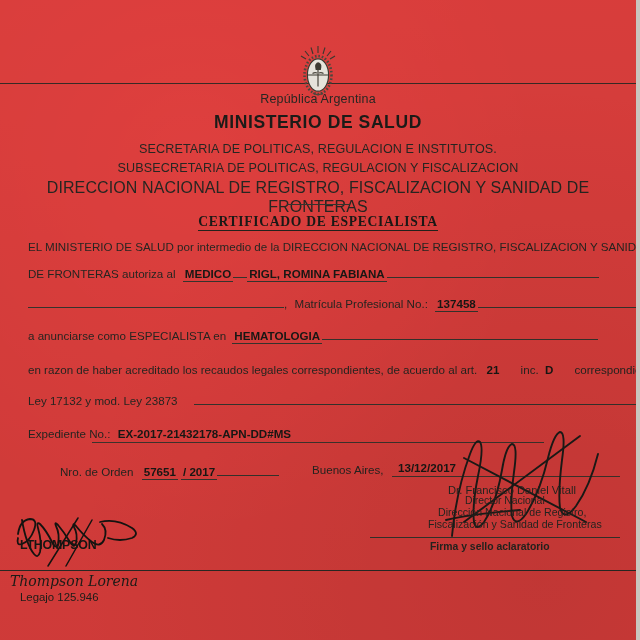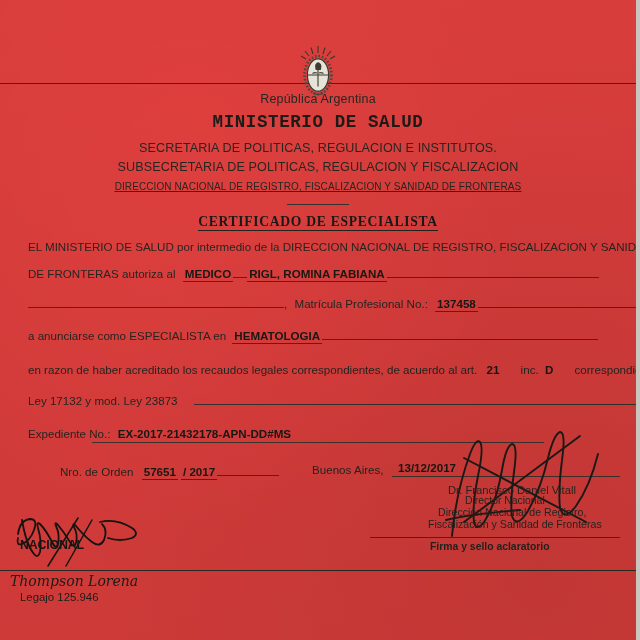--- a/index.html
+++ b/index.html
@@ -56,34 +56,34 @@
     top: 92px;
     text-align: center;
   }
   .republica {
     font-size: 12.5px;
     letter-spacing: 0.2px;
     color: #2b2a26;
     margin-bottom: 6px;
   }
   .ministerio {
-    font-family: Liberation Mono, monospace;
+    font-family: Liberation Sans, sans-serif;
     font-weight: bold;
     font-size: 17.5px;
     letter-spacing: 0.6px;
     color: #1e1d1a;
     margin-bottom: 7px;
   }
   .sub-line {
     font-size: 12.6px;
     letter-spacing: 0.1px;
     line-height: 19px;
     color: #2a2925;
   }
-  .sub-line.l3 { font-size: 10px; text-decoration: underline; }
+  .sub-line.l3 { font-size: 16px; }
 
   
   .title-rule {
     position: absolute;
     left: 50%;
     transform: translateX(-50%);
     top: 204px;
     width: 62px;
     height: 1px;
     background: #3a3833;
@@ -381,20 +381,20 @@
         <path d="M14 26 Q16 12 26 11 Q34 11 30 22 Q26 33 18 36 Q12 38 14 30"></path>
         <path d="M18 12 Q22 36 30 46 Q34 51 36 44 Q38 34 34 20 Q32 13 36 16 Q42 22 48 34 Q52 42 54 36 Q56 26 52 18 Q50 13 54 17 Q60 24 66 34 Q70 41 72 35 Q74 26 70 19 Q68 14 72 18 Q80 28 88 34 Q96 40 100 32 Q104 22 98 16"></path>
         <path d="M96 14 Q112 10 128 20 Q136 26 128 30 Q116 34 104 30"></path>
       </g>
       <g fill="none" stroke="#171613" stroke-width="1.5" stroke-linecap="round">
         <path d="M74 10 L44 58"></path>
         <path d="M88 12 L62 58"></path>
       </g>
     </svg>
 
-    <div class="stamp-name">NACIONAL</div>
+    <div class="stamp-name">LTHOMPSON</div>
     <div class="bottom-rule"></div>
     <div class="script-name">Thompson Lorena</div>
     <div class="legajo">Legajo 125.946</div>
 
   </div>
   <div id="grain"></div>
 </div>
 
 </body></html>

